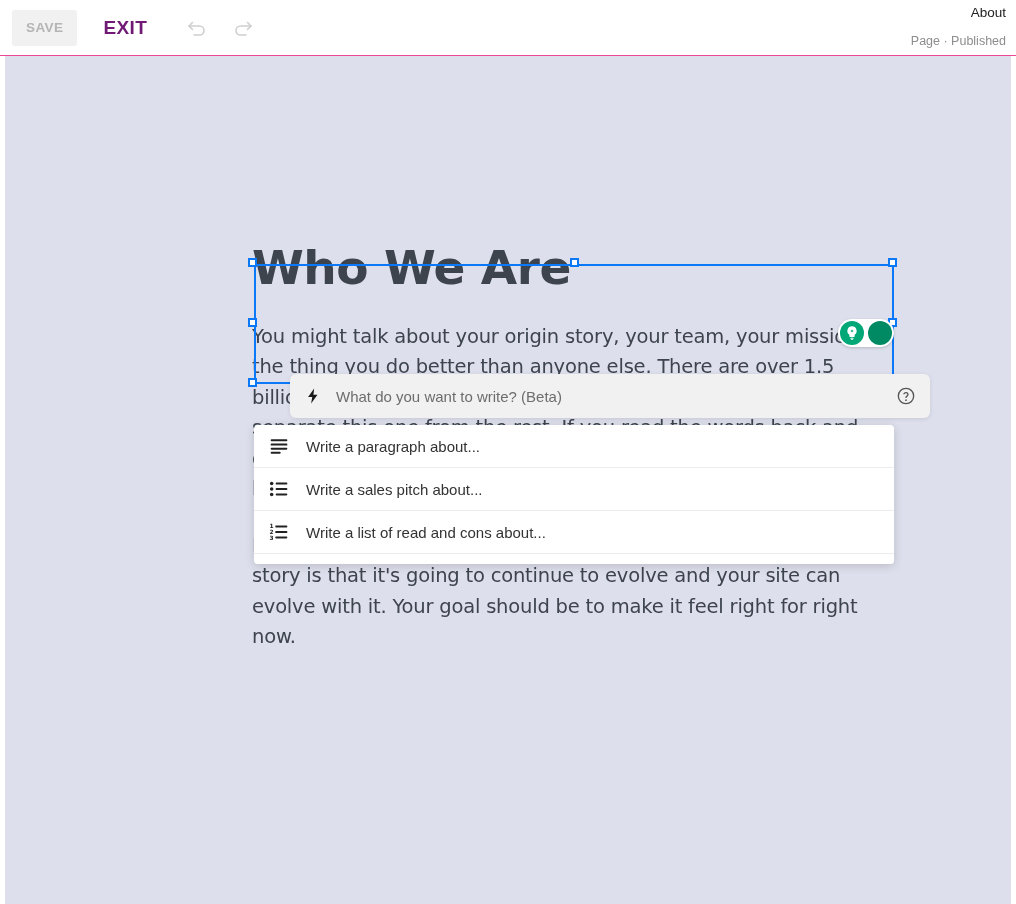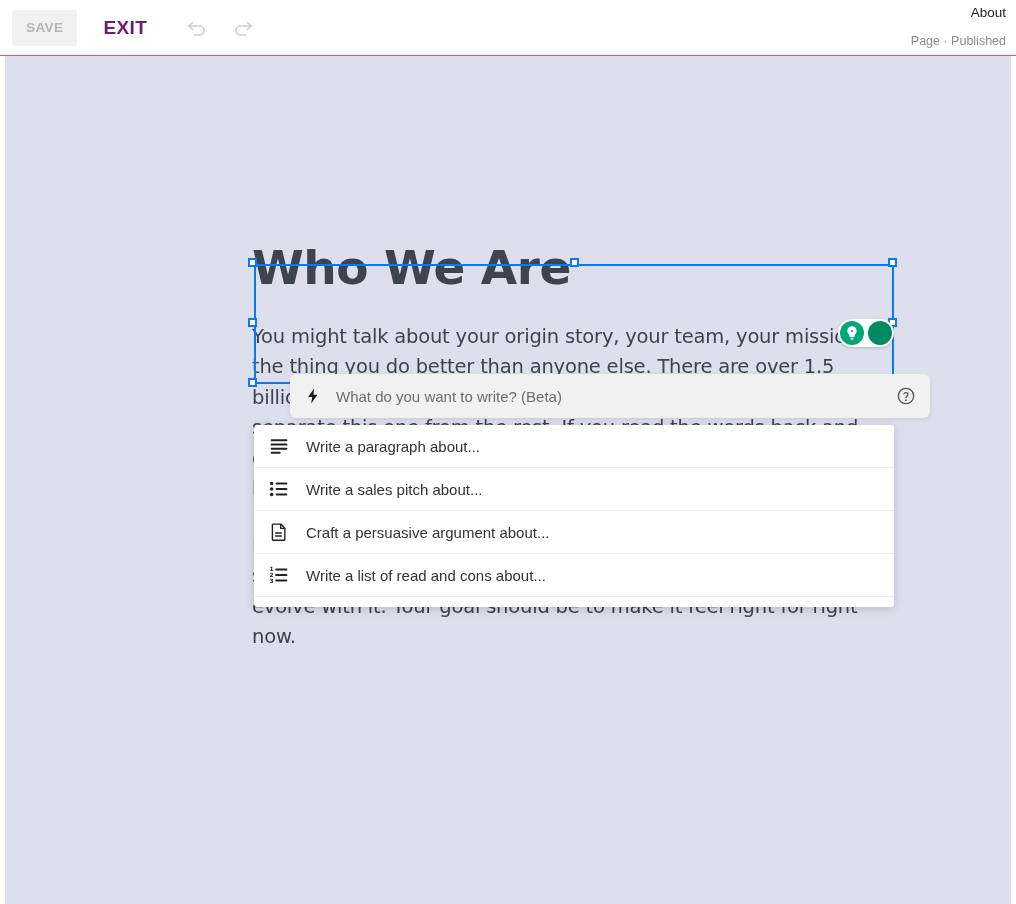--- a/index.html
+++ b/index.html
@@ -351,31 +351,20 @@
             <circle cx="3.2" cy="12" r="2.1" fill="#222222"></circle>
             <circle cx="3.2" cy="18.5" r="2.1" fill="#222222"></circle>
             <rect x="8" y="4.3" width="14" height="2.4" rx="1" fill="#222222"></rect>
             <rect x="8" y="10.8" width="14" height="2.4" rx="1" fill="#222222"></rect>
             <rect x="8" y="17.3" width="14" height="2.4" rx="1" fill="#222222"></rect>
           </svg>
         </span>
         <span class="dd-label">Write a sales pitch about...</span>
       </div>
 
-      <div class="dd-item">
-        <span class="dd-icon">
-          <svg width="20" height="20" viewBox="0 0 24 24" fill="none">
-            <path d="M5 2.5h9.2L19 7.4V21a.9.9 0 0 1-.9.9H5a.9.9 0 0 1-.9-.9V3.4A.9.9 0 0 1 5 2.5z" stroke="#222222" stroke-width="1.7" stroke-linejoin="round"></path>
-            <path d="M14 2.6V7.6h5" stroke="#222222" stroke-width="1.7" stroke-linejoin="round"></path>
-            <rect x="7.2" y="12.4" width="8.4" height="1.7" rx="0.8" fill="#222222"></rect>
-            <rect x="7.2" y="16" width="8.4" height="1.7" rx="0.8" fill="#222222"></rect>
-          </svg>
-        </span>
-        <span class="dd-label">Craft a persuasive argument about...</span>
-      </div>
 
       <div class="dd-item">
         <span class="dd-icon">
           <svg width="20" height="20" viewBox="0 0 24 24">
             <text x="0.5" y="7.6" font-family="DejaVu Sans, sans-serif" font-size="7" font-weight="bold" fill="#222222">1</text>
             <text x="0.5" y="14.6" font-family="DejaVu Sans, sans-serif" font-size="7" font-weight="bold" fill="#222222">2</text>
             <text x="0.5" y="21.6" font-family="DejaVu Sans, sans-serif" font-size="7" font-weight="bold" fill="#222222">3</text>
             <rect x="7.5" y="4.3" width="14.5" height="2.4" rx="1" fill="#222222"></rect>
             <rect x="7.5" y="10.8" width="14.5" height="2.4" rx="1" fill="#222222"></rect>
             <rect x="7.5" y="17.3" width="14.5" height="2.4" rx="1" fill="#222222"></rect>

